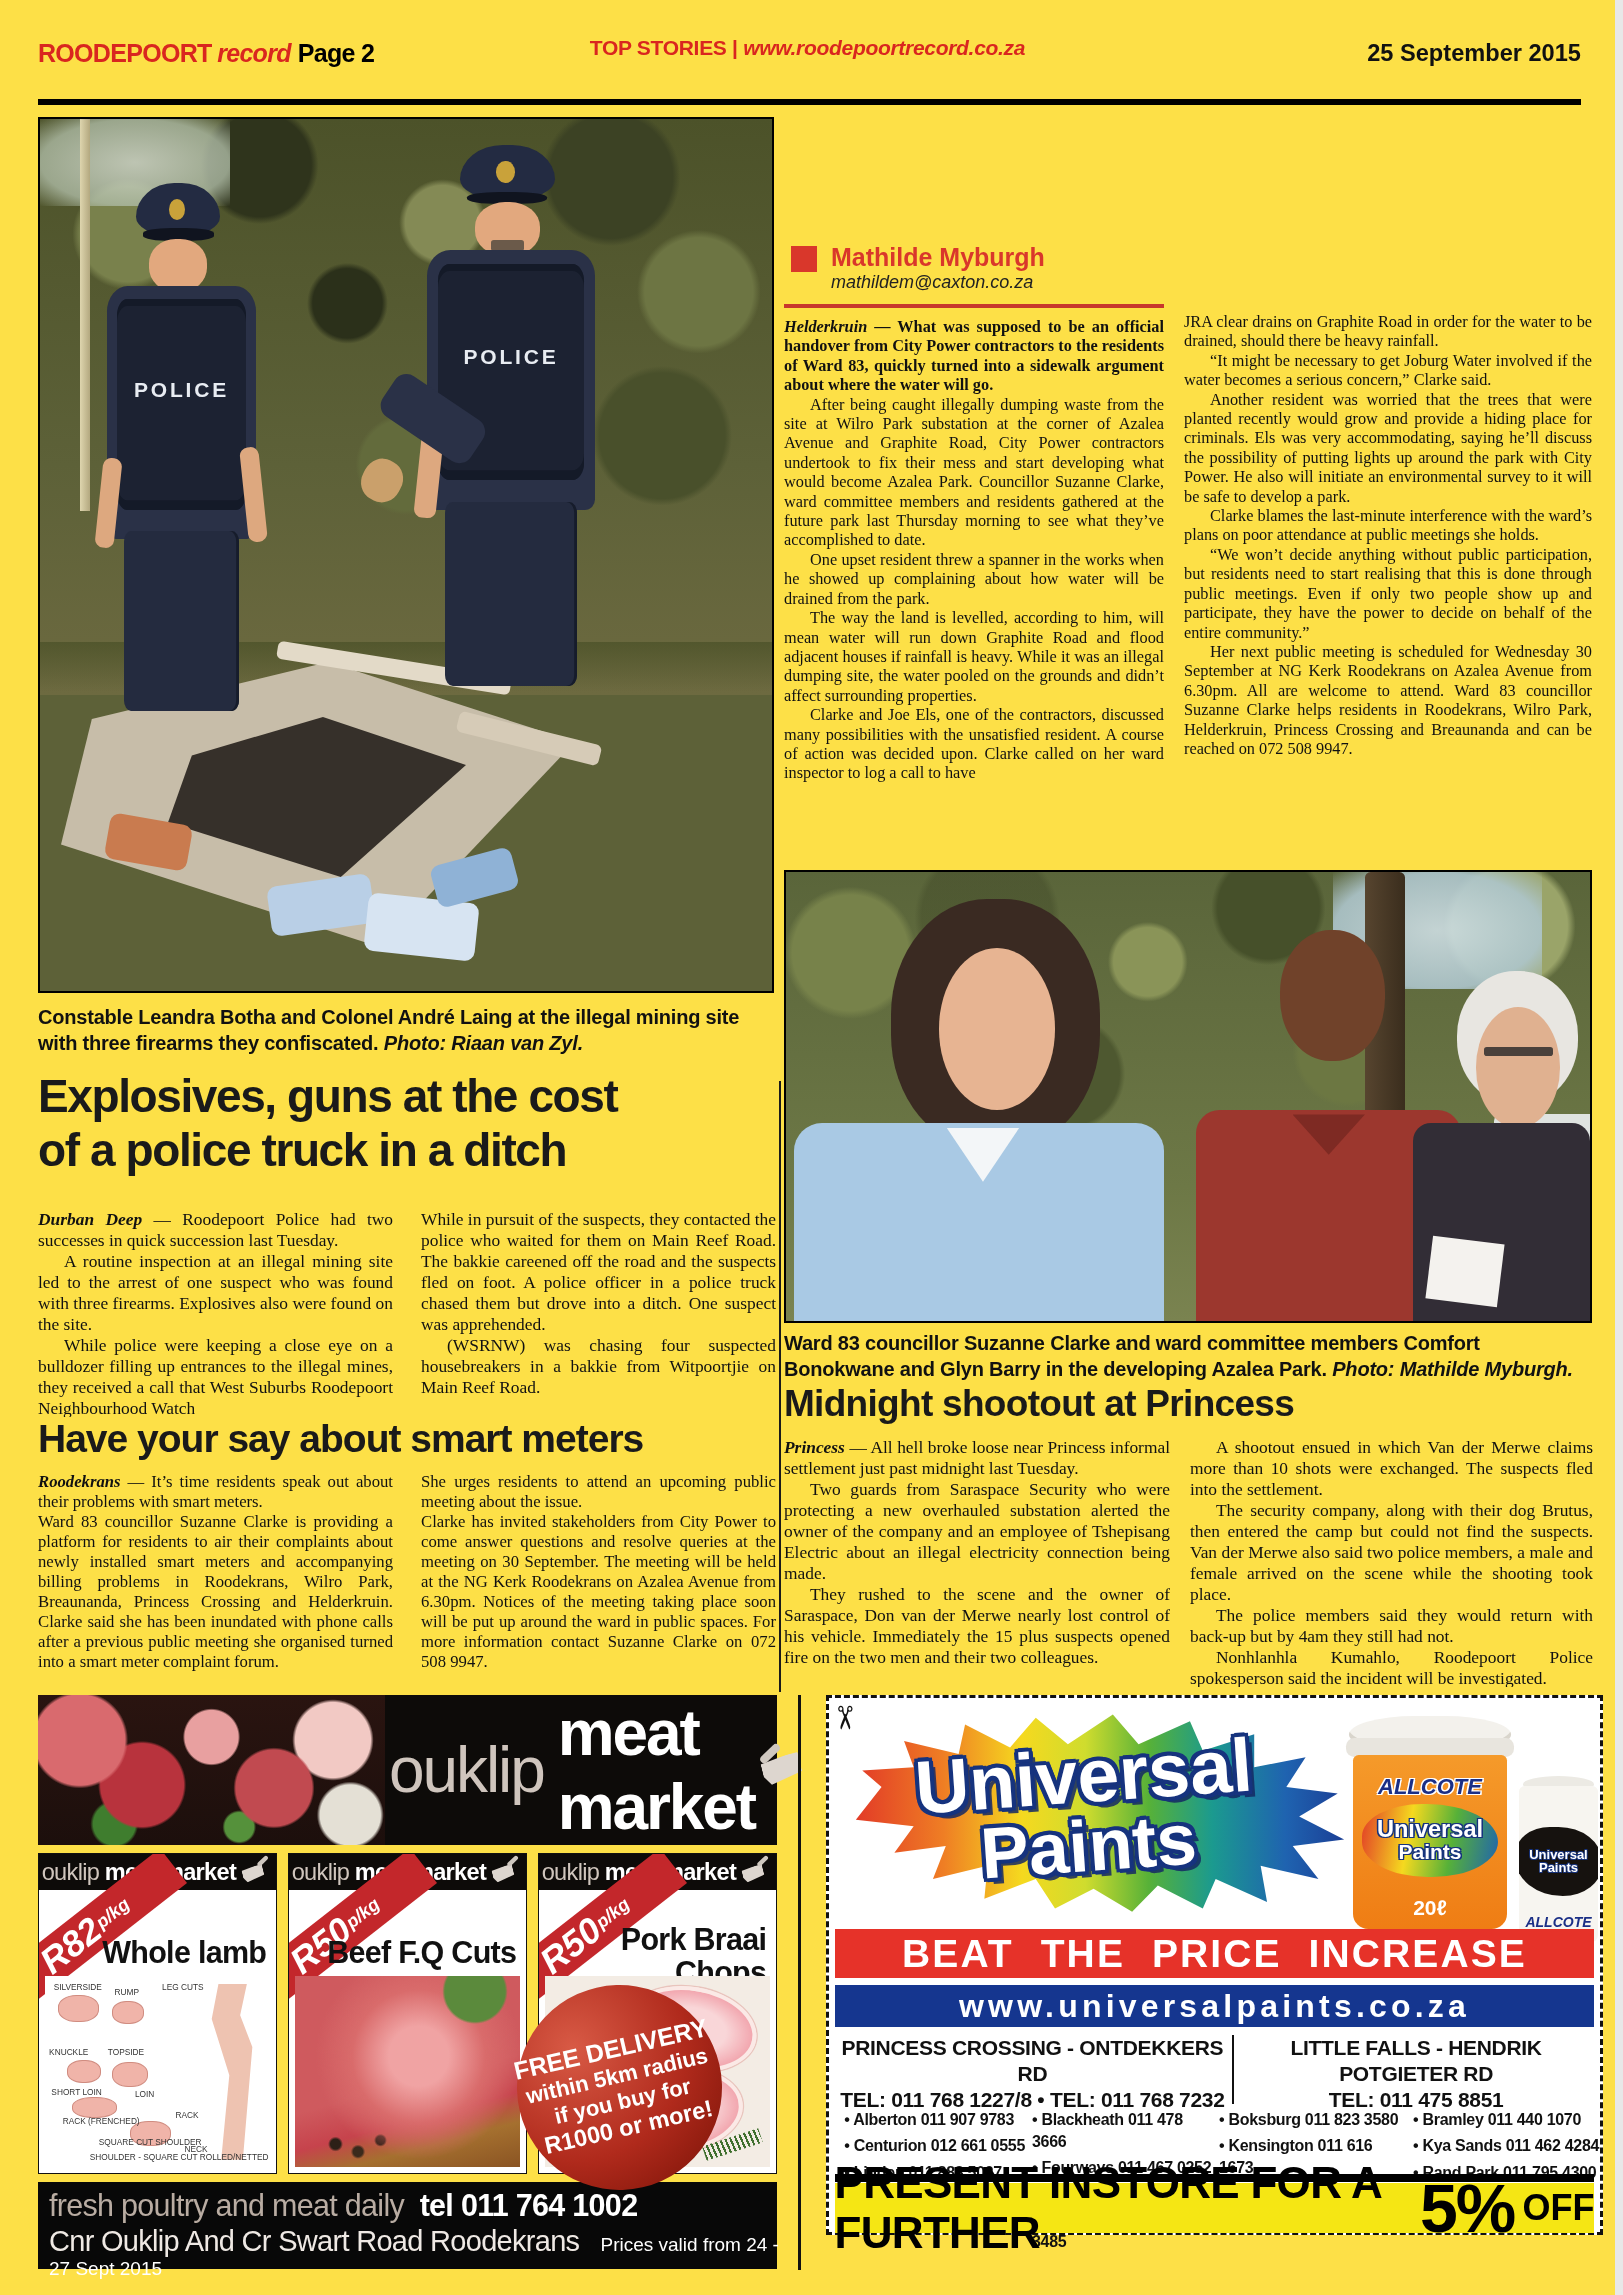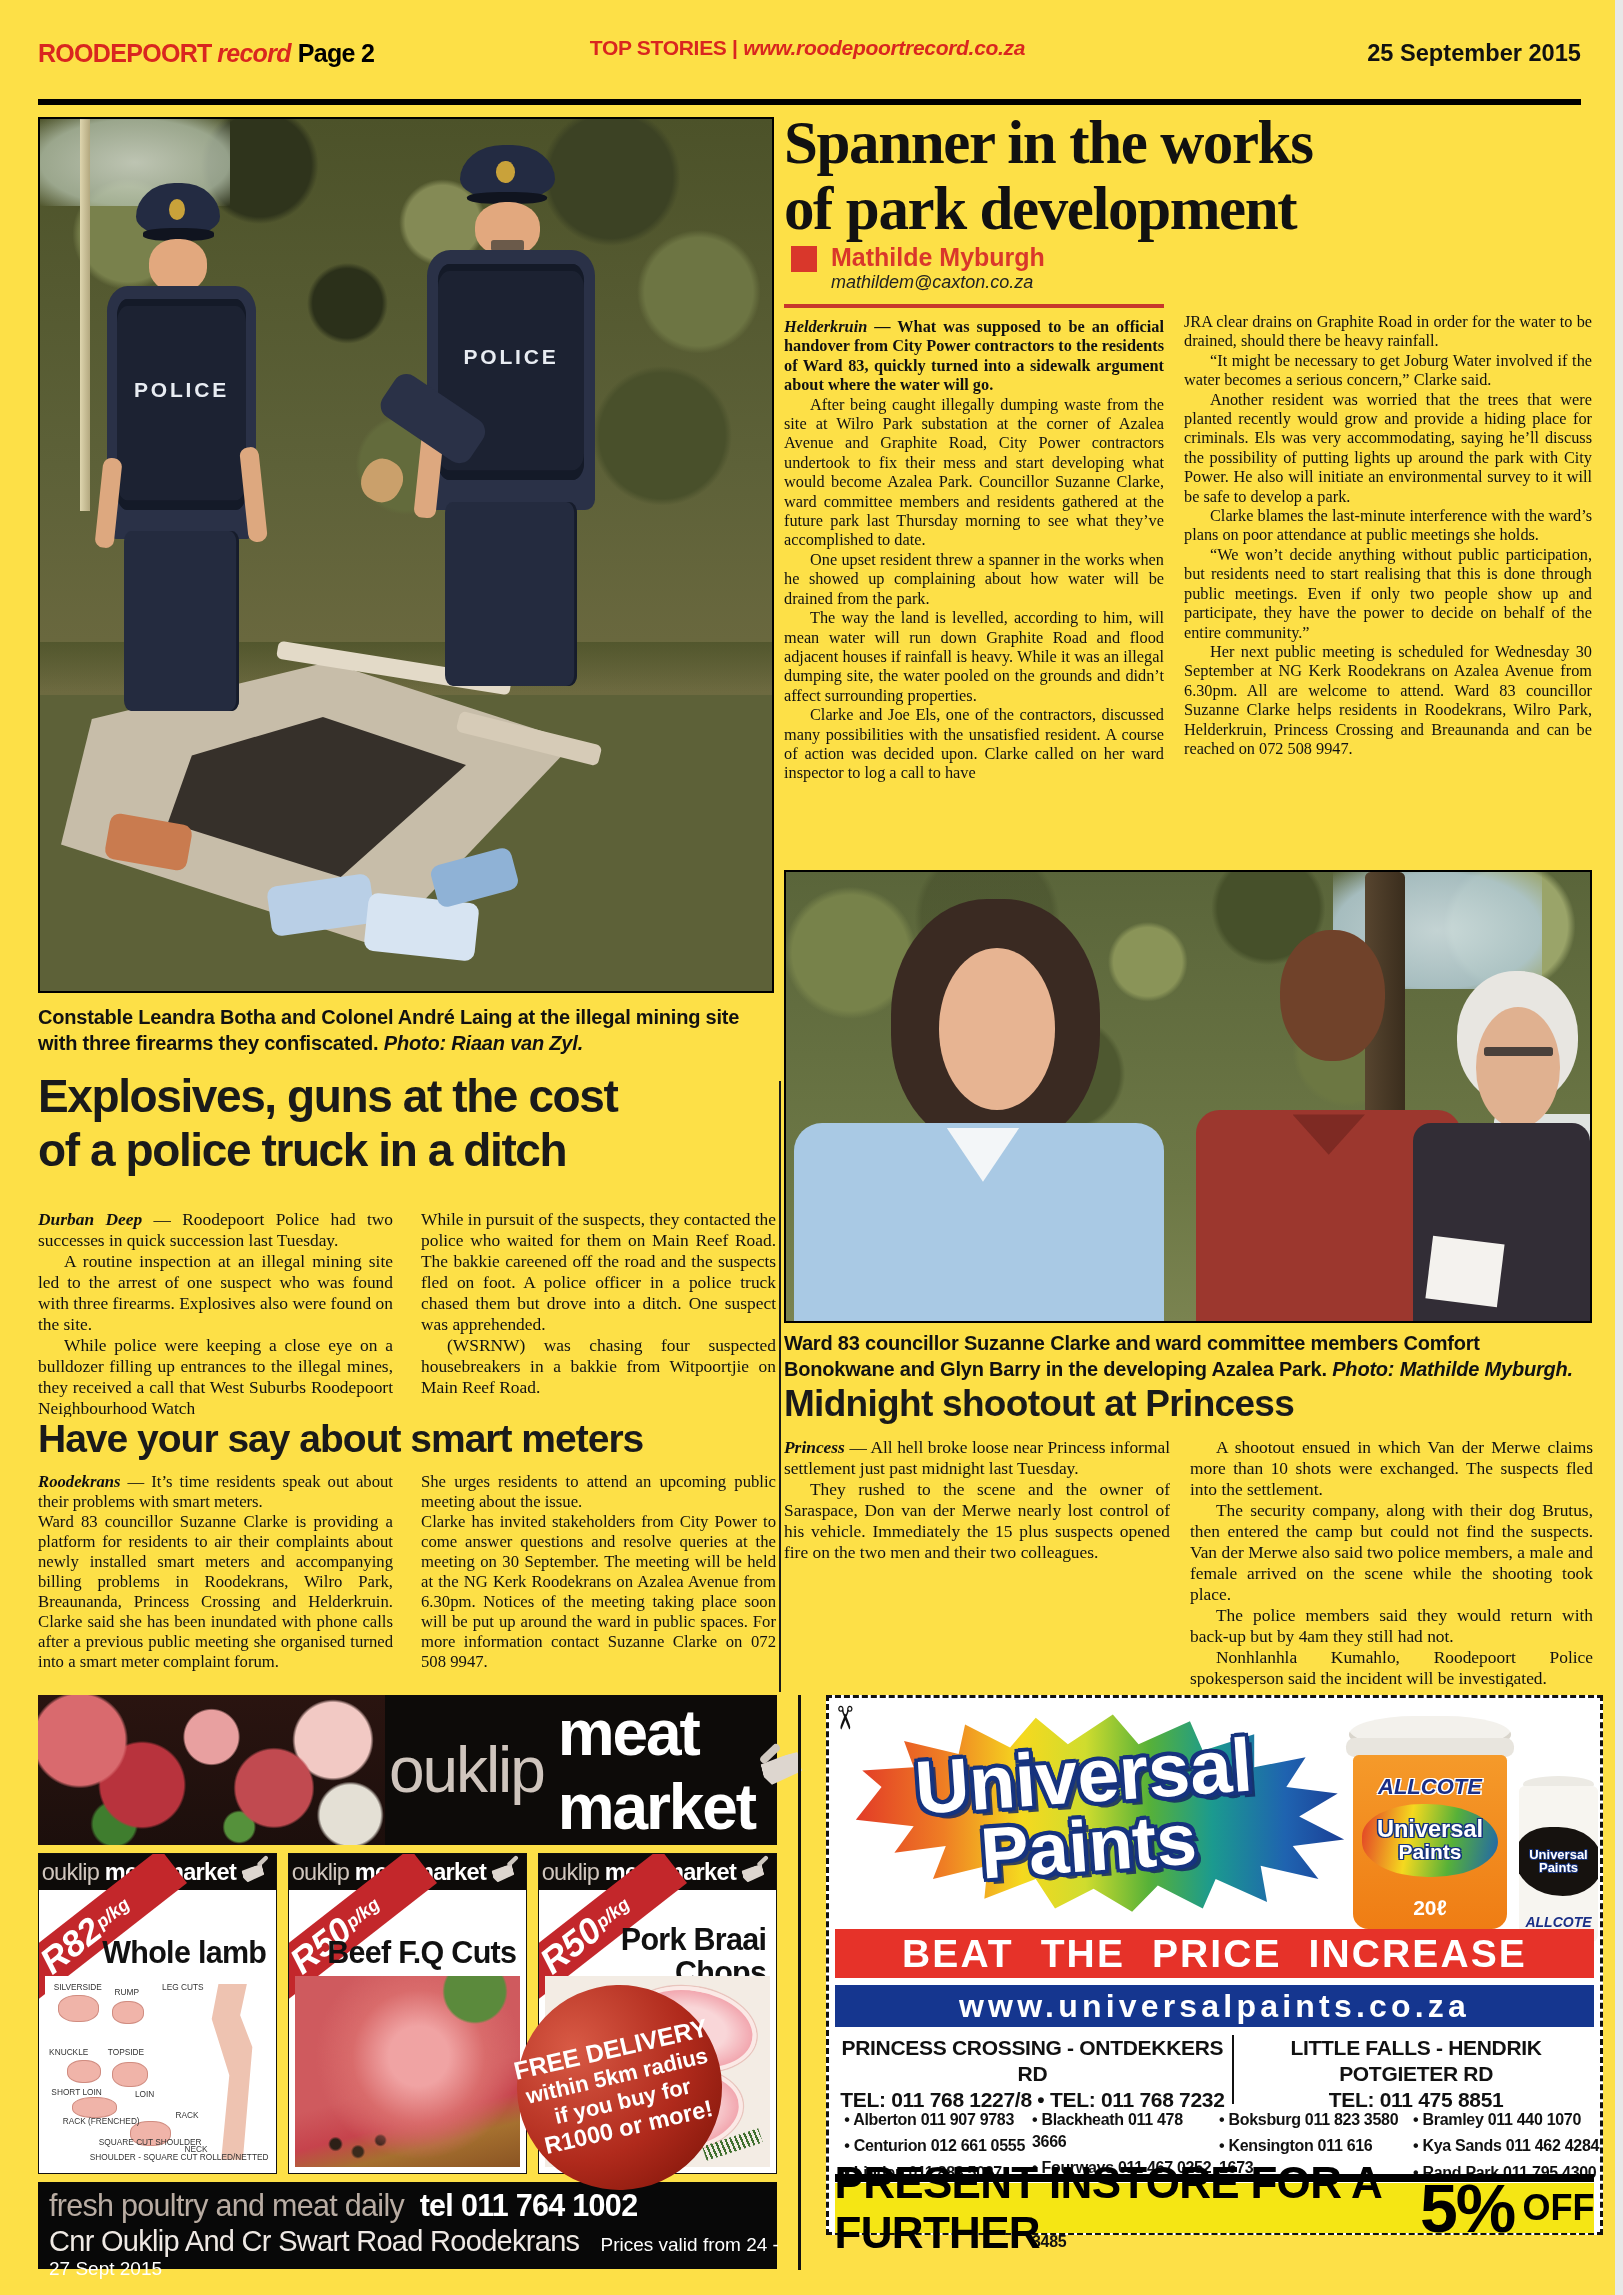--- a/index.html
+++ b/index.html
@@ -309,22 +309,20 @@
       <div class="off2-reach"></div>
       <div class="off2-glove"></div>
       <div class="off-legs"></div>
       <div class="off-label">POLICE</div>
     </div>
   </div>
   <div class="abs" id="caption-police">
     <span>Constable Leandra Botha and Colonel André Laing at the illegal mining site with three firearms they confiscated. </span><span class="credit">Photo: Riaan van Zyl.</span>
   </div>
 
-  <h1 class="abs" id="headline-spanner">Spanner in the works
-of park development</h1>
   <div class="abs" id="byline">
     <div class="byline-sq"></div>
     <div class="byline-name">Mathilde Myburgh</div>
     <div class="byline-email">mathildem@caxton.co.za</div>
   </div>
   <div class="abs" id="red-rule"></div>
   <div class="jcol" id="span-col1">
     <p class="lede-bold"><span class="loc">Helderkruin</span><span> — What was supposed to be an official handover from City Power contractors to the residents of Ward 83, quickly turned into a sidewalk argument about where the water will go.</span></p>
     <div class="lst">
         <p>After being caught illegally dumping waste from the site at Wilro Park substation at the corner of Azalea Avenue and Graphite Road, City Power contractors undertook to fix their mess and start developing what would become Azalea Park. Councillor Suzanne Clarke, ward committee members and residents gathered at the future park last Thursday morning to see what they’ve accomplished to date.</p>
@@ -394,20 +392,21 @@
     <div class="p2 w2-paper"></div>
   </div>
   <div class="abs" id="caption-azalea">
     <span>Ward 83 councillor Suzanne Clarke and ward committee members Comfort Bonokwane and Glyn Barry in the developing Azalea Park. </span><span class="credit">Photo: Mathilde Myburgh.</span>
   </div>
 
   <h2 class="abs sans-head" id="headline-midnight">Midnight shootout at Princess</h2>
   <div class="jcol" id="mid-col1">
     <p><span class="loc">Princess</span><span> — All hell broke loose near Princess informal settlement just past midnight last Tuesday.</span></p>
     <div class="lst">
+        <p>Two guards from Saraspace Security who were protecting a new overhauled substation alerted the owner of the company and an employee of Tshepisang Electric about an illegal electricity connection being made.</p>
         <p>They rushed to the scene and the owner of Saraspace, Don van der Merwe nearly lost control of his vehicle. Immediately the 15 plus suspects opened fire on the two men and their two colleagues.</p>
       </div>
   </div>
   <div class="jcol" id="mid-col2">
     <div class="lst">
         <p>A shootout ensued in which Van der Merwe claims more than 10 shots were exchanged. The suspects fled into the settlement.</p>
         <p>The security company, along with their dog Brutus, then entered the camp but could not find the suspects. Van der Merwe also said two police members, a male and female arrived on the scene while the shooting took place.</p>
         <p>The police members said they would return with back-up but by 4am they still had not.</p>
         <p>Nonhlanhla Kumahlo, Roodepoort Police spokesperson said the incident will be investigated.</p>
       </div>

